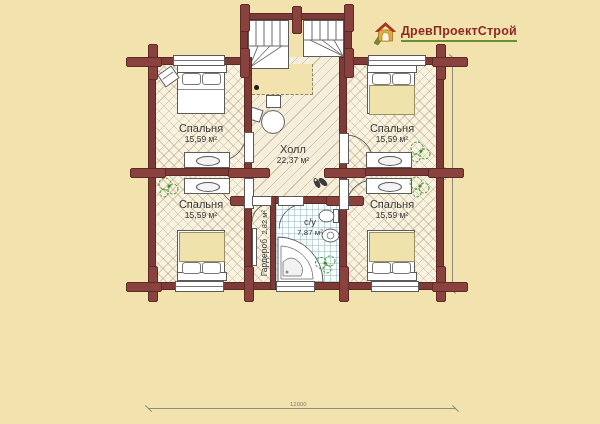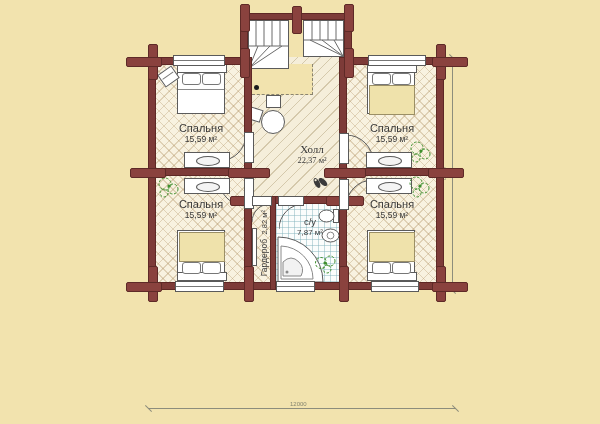--- a/index.html
+++ b/index.html
@@ -316,21 +316,21 @@
     <div class="ar">15,59 м²</div>
   </div>
   <div class="abs lbl" style="left:160px;top:198px;width:82px;">
     <div class="nm">Спальня</div>
     <div class="ar">15,59 м²</div>
   </div>
   <div class="abs lbl" style="left:351px;top:198px;width:82px;">
     <div class="nm">Спальня</div>
     <div class="ar">15,59 м²</div>
   </div>
-  <div class="abs lbl" style="left:272px;top:143px;width:80px;font-family:Liberation Serif, serif;">
+  <div class="abs lbl" style="left:253px;top:143px;width:80px;">
     <div class="nm">Холл</div>
     <div class="ar">22,37 м²</div>
   </div>
   <div class="abs lbl" style="left:284px;top:217px;width:52px;">
     <div class="nm" style="font-size:9.5px;">с/у</div>
     <div class="ar" style="font-size:8px;">7,87 м²</div>
   </div>
   <div class="abs lbl lbl-v" style="left:222px;top:234px;width:80px;">
     <span class="nm" style="font-size:8.5px;">Гардероб</span>
     <span class="ar" style="font-size:7.5px;">2,82 м²</span>
@@ -339,14 +339,25 @@
   <div class="abs dim" style="left:148px;top:408px;width:308px;height:1px;"></div>
   <div class="abs tick r45" style="left:144px;top:408px;"></div>
   <div class="abs tick r45" style="left:451px;top:408px;"></div>
   <div class="abs dimtxt" style="left:290px;top:401px;">12000</div>
 
   <div class="abs dim" style="left:452px;top:57px;width:1px;height:233px;"></div>
   <div class="abs tick r45" style="left:448px;top:57px;"></div>
   <div class="abs tick r45" style="left:448px;top:290px;"></div>
   <div class="abs dimtxt" style="left:447px;top:167px;transform:rotate(90deg);transform-origin:left top;">9000</div>
 
+  <div class="abs logo" style="left:372px;top:20px;">
+    <span>
+      <svg width="25" height="26" viewBox="0 0 25 26">
+        <path d="M2,23 L8,14 L11.5,17 L6,25 Z" fill="#6a8f2f" stroke="#4e6b20" stroke-width="0.6"></path>
+        <rect x="6.5" y="10" width="14" height="11" fill="#e2aa3c" stroke="#a86f1f" stroke-width="0.8"></rect>
+        <path d="M10,21 v-5 a3.5,3.5 0 0 1 7,0 v5 Z" fill="#fdf6e0" stroke="#a86f1f" stroke-width="0.6"></path>
+        <path d="M3.5,11.5 L13.5,2.5 L23.5,11.5 L20.5,11.5 L13.5,5.6 L6.5,11.5 Z" fill="#b5311f" stroke="#7c1f12" stroke-width="0.6"></path>
+      </svg>
+    </span>
+    <span class="logo-text">ДревПроектСтрой</span>
+  </div>
 
 </div>
 
 </body></html>

